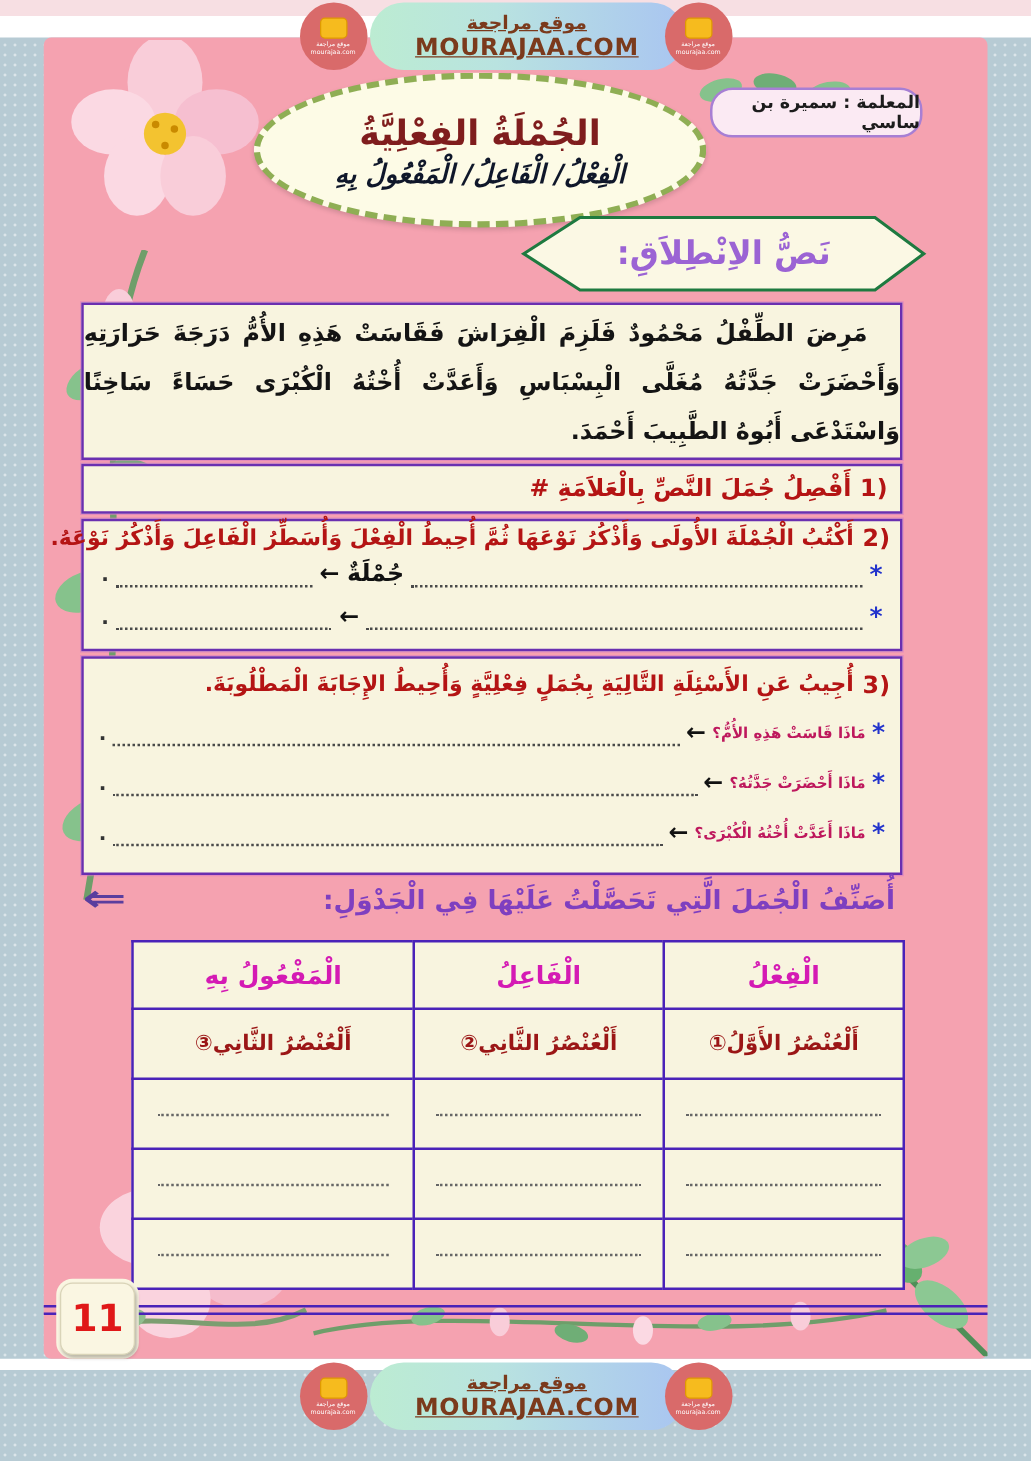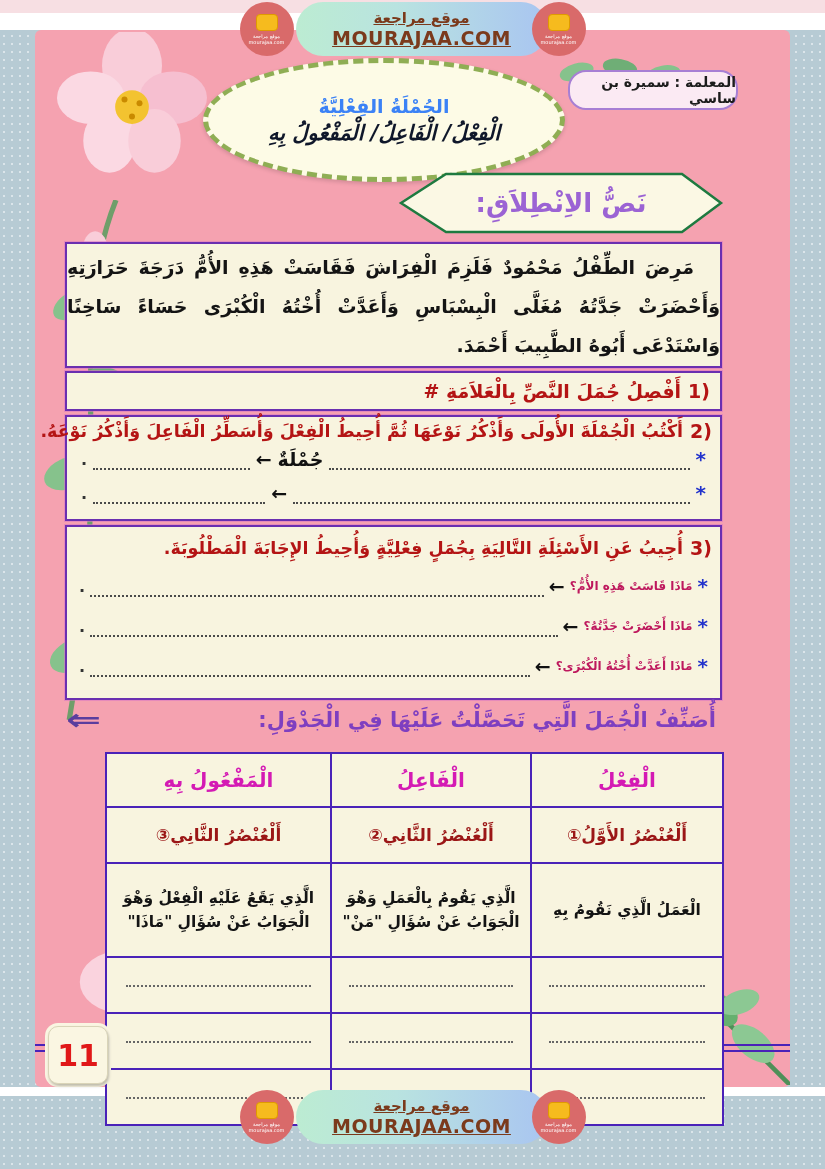--- a/index.html
+++ b/index.html
@@ -33,30 +33,30 @@
         border-radius:6px;z-index:2;}
 
   
   .deco{position:absolute;pointer-events:none;z-index:1;}
 
   
   .title-oval{position:absolute;left:168px;top:28px;width:352px;height:114px;z-index:3;
         background:#fdfbe6;border:5px dashed #8fae54;border-radius:50%;
         box-shadow:0 0 0 4px #fdfbe6 inset, 0 2px 4px rgba(0,0,0,.15);
         display:flex;flex-direction:column;align-items:center;justify-content:center;gap:4px;}
-  .title-red{color:#3b82f6;font-size:19px;font-weight:bold;direction:rtl;}
+  .title-red{color:#7f1d1d;font-size:28px;font-weight:bold;direction:rtl;}
   .title-blue{color:#0f172a;font-size:21px;font-weight:bold;direction:rtl;font-style:italic;}
 
   .teacher-pill{position:absolute;left:533px;top:40px;width:166px;height:36px;z-index:3;
         background:#fbeaf3;border:2px solid #a77fd4;border-radius:18px;
         display:flex;align-items:center;justify-content:center;
         color:#1c1c1c;font-size:14px;font-weight:bold;direction:rtl;}
 
   
-  .hexagon{position:absolute;left:363px;top:140px;width:326px;height:66px;z-index:3;}
+  .hexagon{position:absolute;left:381px;top:140px;width:326px;height:66px;z-index:3;}
   .hexagon svg{position:absolute;inset:0;}
   .hexagon .hex-label{position:absolute;inset:0;display:flex;align-items:center;justify-content:center;
         color:#9b63d4;font-size:26px;font-weight:bold;direction:rtl;}
 
   
   .box{position:absolute;left:30px;width:657px;background:#f8f4df;box-sizing:border-box;
        border:2px solid #6a2fb0;box-shadow:0 0 0 1px #dws inset;z-index:3;}
   .box{box-shadow:0 0 0 1px rgba(216,119,196,.55);}
   .reading-box{top:212px;height:126px;padding:4px 0;direction:rtl;
        color:#141414;font-weight:bold;font-size:19px;line-height:39px;text-align:justify;text-indent:26px;}
@@ -272,25 +272,20 @@
         <td class="th-cell">الْفِعْلُ</td>
         <td class="th-cell">الْفَاعِلُ</td>
         <td class="th-cell">الْمَفْعُولُ بِهِ</td>
       </tr>
       <tr>
         <td class="el-cell">أَلْعُنْصُرُ الأَوَّلُ①</td>
         <td class="el-cell">أَلْعُنْصُرُ الثَّانِي②</td>
         <td class="el-cell">أَلْعُنْصُرُ الثَّانِي③</td>
       </tr>
       <tr>
-        <td class="desc-cell">الْعَمَلُ الَّذِي نَقُومُ بِهِ</td>
-        <td class="desc-cell">الَّذِي يَقُومُ بِالْعَمَلِ وَهْوَ الْجَوَابُ عَنْ سُؤَالِ "مَنْ"</td>
-        <td class="desc-cell">الَّذِي يَقَعُ عَلَيْهِ الْفِعْلُ وَهْوَ الْجَوَابُ عَنْ سُؤَالِ "مَاذَا"</td>
-      </tr>
-      <tr>
         <td class="empty-cell">
               <div class="cell-dots"></div>
             </td>
         <td class="empty-cell">
               <div class="cell-dots"></div>
             </td>
         <td class="empty-cell">
               <div class="cell-dots"></div>
             </td>
       </tr>

